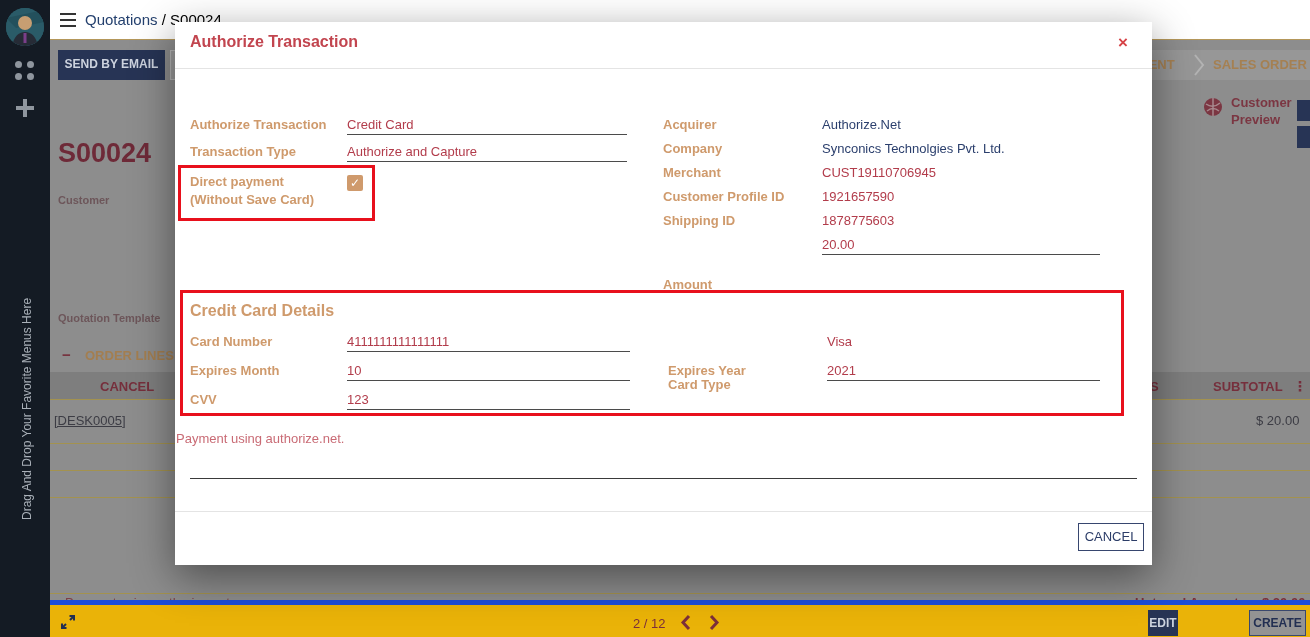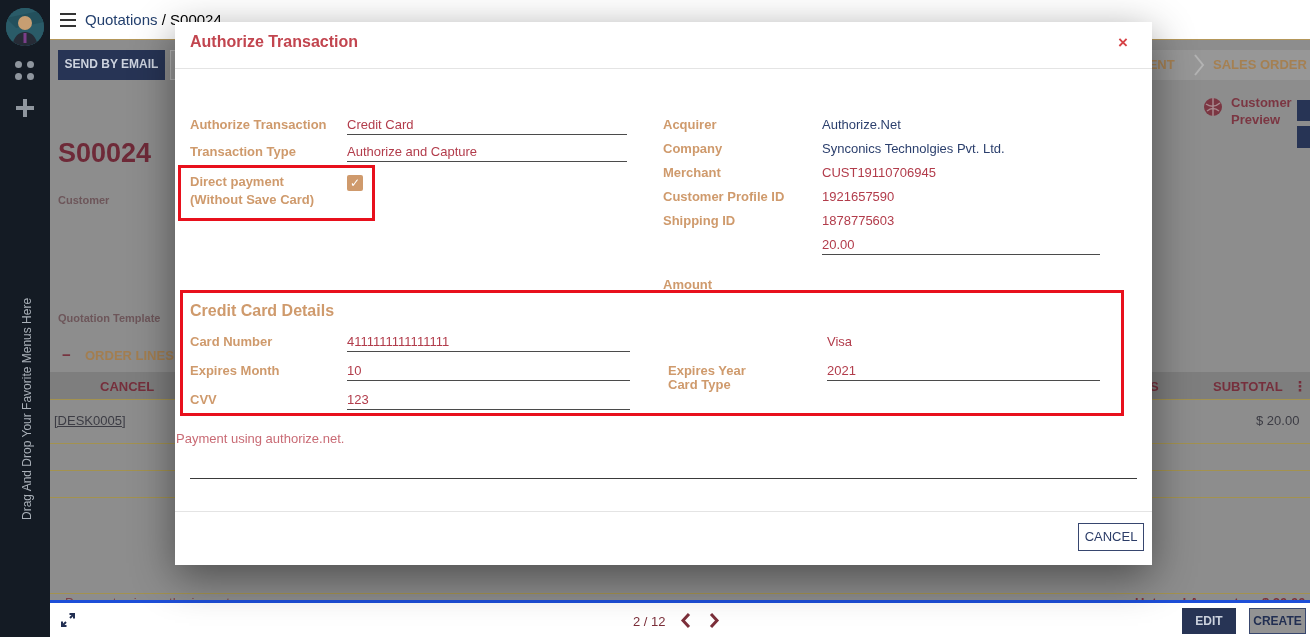--- a/index.html
+++ b/index.html
@@ -37,21 +37,21 @@
   .field-label-dim { font-size:11px; font-weight:bold; color:#6d565a; }
   .tab-dim { font-size:13px; font-weight:bold; color:#a37e50; }
   .minus-dim { font-size:15px; font-weight:bold; color:#76303c; }
   .th-band { left:0; top:332px; width:1260px; height:28px; background:#7e7e7e; border-bottom:1px solid #a3924f; }
   .th-dim { font-size:13px; font-weight:bold; color:#762f3c; }
   .td-dim { font-size:13px; color:#3c3c44; }
   .rowline { left:0; width:1260px; height:0; border-top:1px solid #a3924f; }
   .preview-txt { font-size:13px; font-weight:bold; color:#7b3642; line-height:17px; }
   .note-dim { font-size:13px; color:#7e3d46; white-space:nowrap; }
   .untaxed-dim { font-size:13px; font-weight:bold; color:#7c2f3a; white-space:nowrap; }
-  #footer { left:0; top:560px; width:1260px; height:37px; background:#ffffff; border-top:3px solid #1d4ed8; }
+  #footer { left:0; top:560px; width:1260px; height:37px; background:#eab308; border-top:5px solid #1d4ed8; }
   .pager { font-size:13px; color:#7c2f3a; }
   .btn-create-dim { background:#939393; border:1px solid #39486e; color:#222f52; font-size:12px; font-weight:bold; text-align:center; line-height:24px; }
 
   
   #modal { left:175px; top:22px; width:977px; height:543px; background:#ffffff; z-index:20;
            box-shadow:0 12px 40px rgba(0,0,0,.45); }
   #modal .abs { position:absolute; }
   .m-title { left:15px; top:11px; font-size:16px; font-weight:bold; color:#c2454f; }
   .m-close { left:936px; top:9px; width:24px; height:24px; font-size:17px; font-weight:bold; color:#d64246; text-align:center; line-height:24px; cursor:pointer; }
   .m-sep-top { left:0; top:46px; width:977px; border-top:1px solid #e4e4e4; }
@@ -151,21 +151,21 @@
     <svg class="abs" style="left:10px;top:9px;" width="16" height="16">
       <path d="M6 10 L2 14 M2 9.5 V14 H6.5 M10 6 L14 2 M14 6.5 V2 H9.5" stroke="#222f52" stroke-width="2" fill="none"></path>
     </svg>
     <div class="pager abs" style="left:583px;top:11px;">2 / 12</div>
     <svg class="abs" style="left:630px;top:9px;" width="12" height="17">
       <path d="M9 2 L3 8.5 L9 15" stroke="#7c2f3a" stroke-width="3" fill="none"></path>
     </svg>
     <svg class="abs" style="left:658px;top:9px;" width="12" height="17">
       <path d="M3 2 L9 8.5 L3 15" stroke="#7c2f3a" stroke-width="3" fill="none"></path>
     </svg>
-    <div class="btn-navy-dim abs" style="left:1132px;top:5px;width:54px;height:26px;line-height:26px;">EDIT</div>
+    <div class="btn-navy-dim abs" style="left:1098px;top:5px;width:30px;height:26px;line-height:26px;">EDIT</div>
     <div class="btn-create-dim abs" style="left:1199px;top:5px;width:57px;height:26px;">CREATE</div>
   </div>
 </div>
 
 <div id="modal" class="abs">
   <div class="m-title abs">Authorize Transaction</div>
   <div class="m-close abs">×</div>
   <div class="m-sep-top abs"></div>
 
   <div class="mlabel abs" style="left:15px;top:95px;">Authorize Transaction</div>

